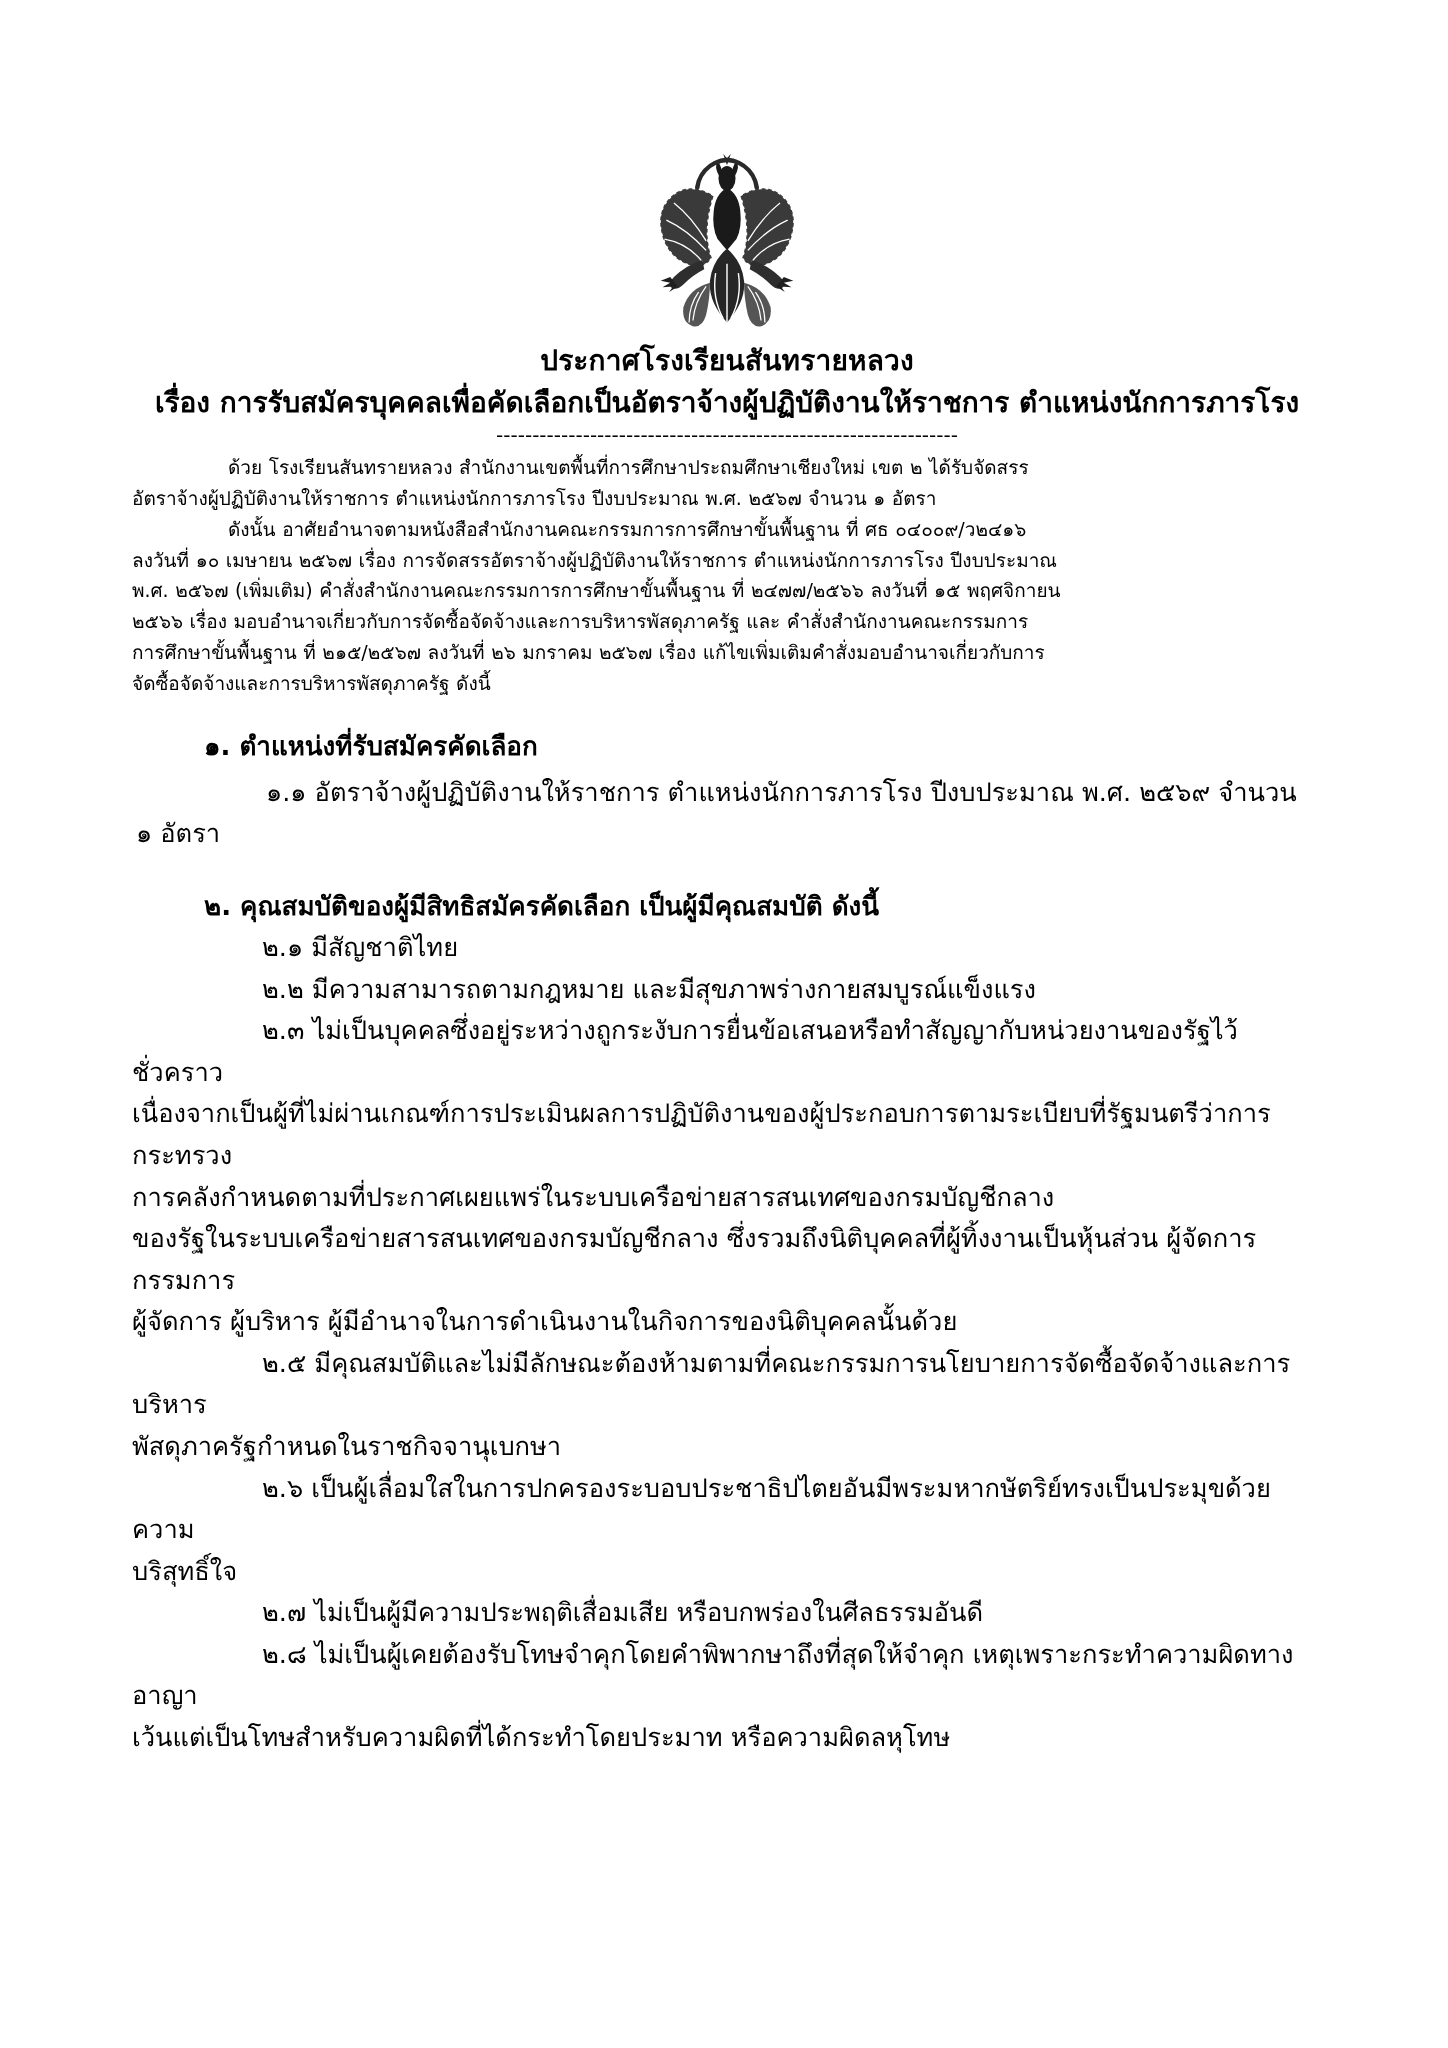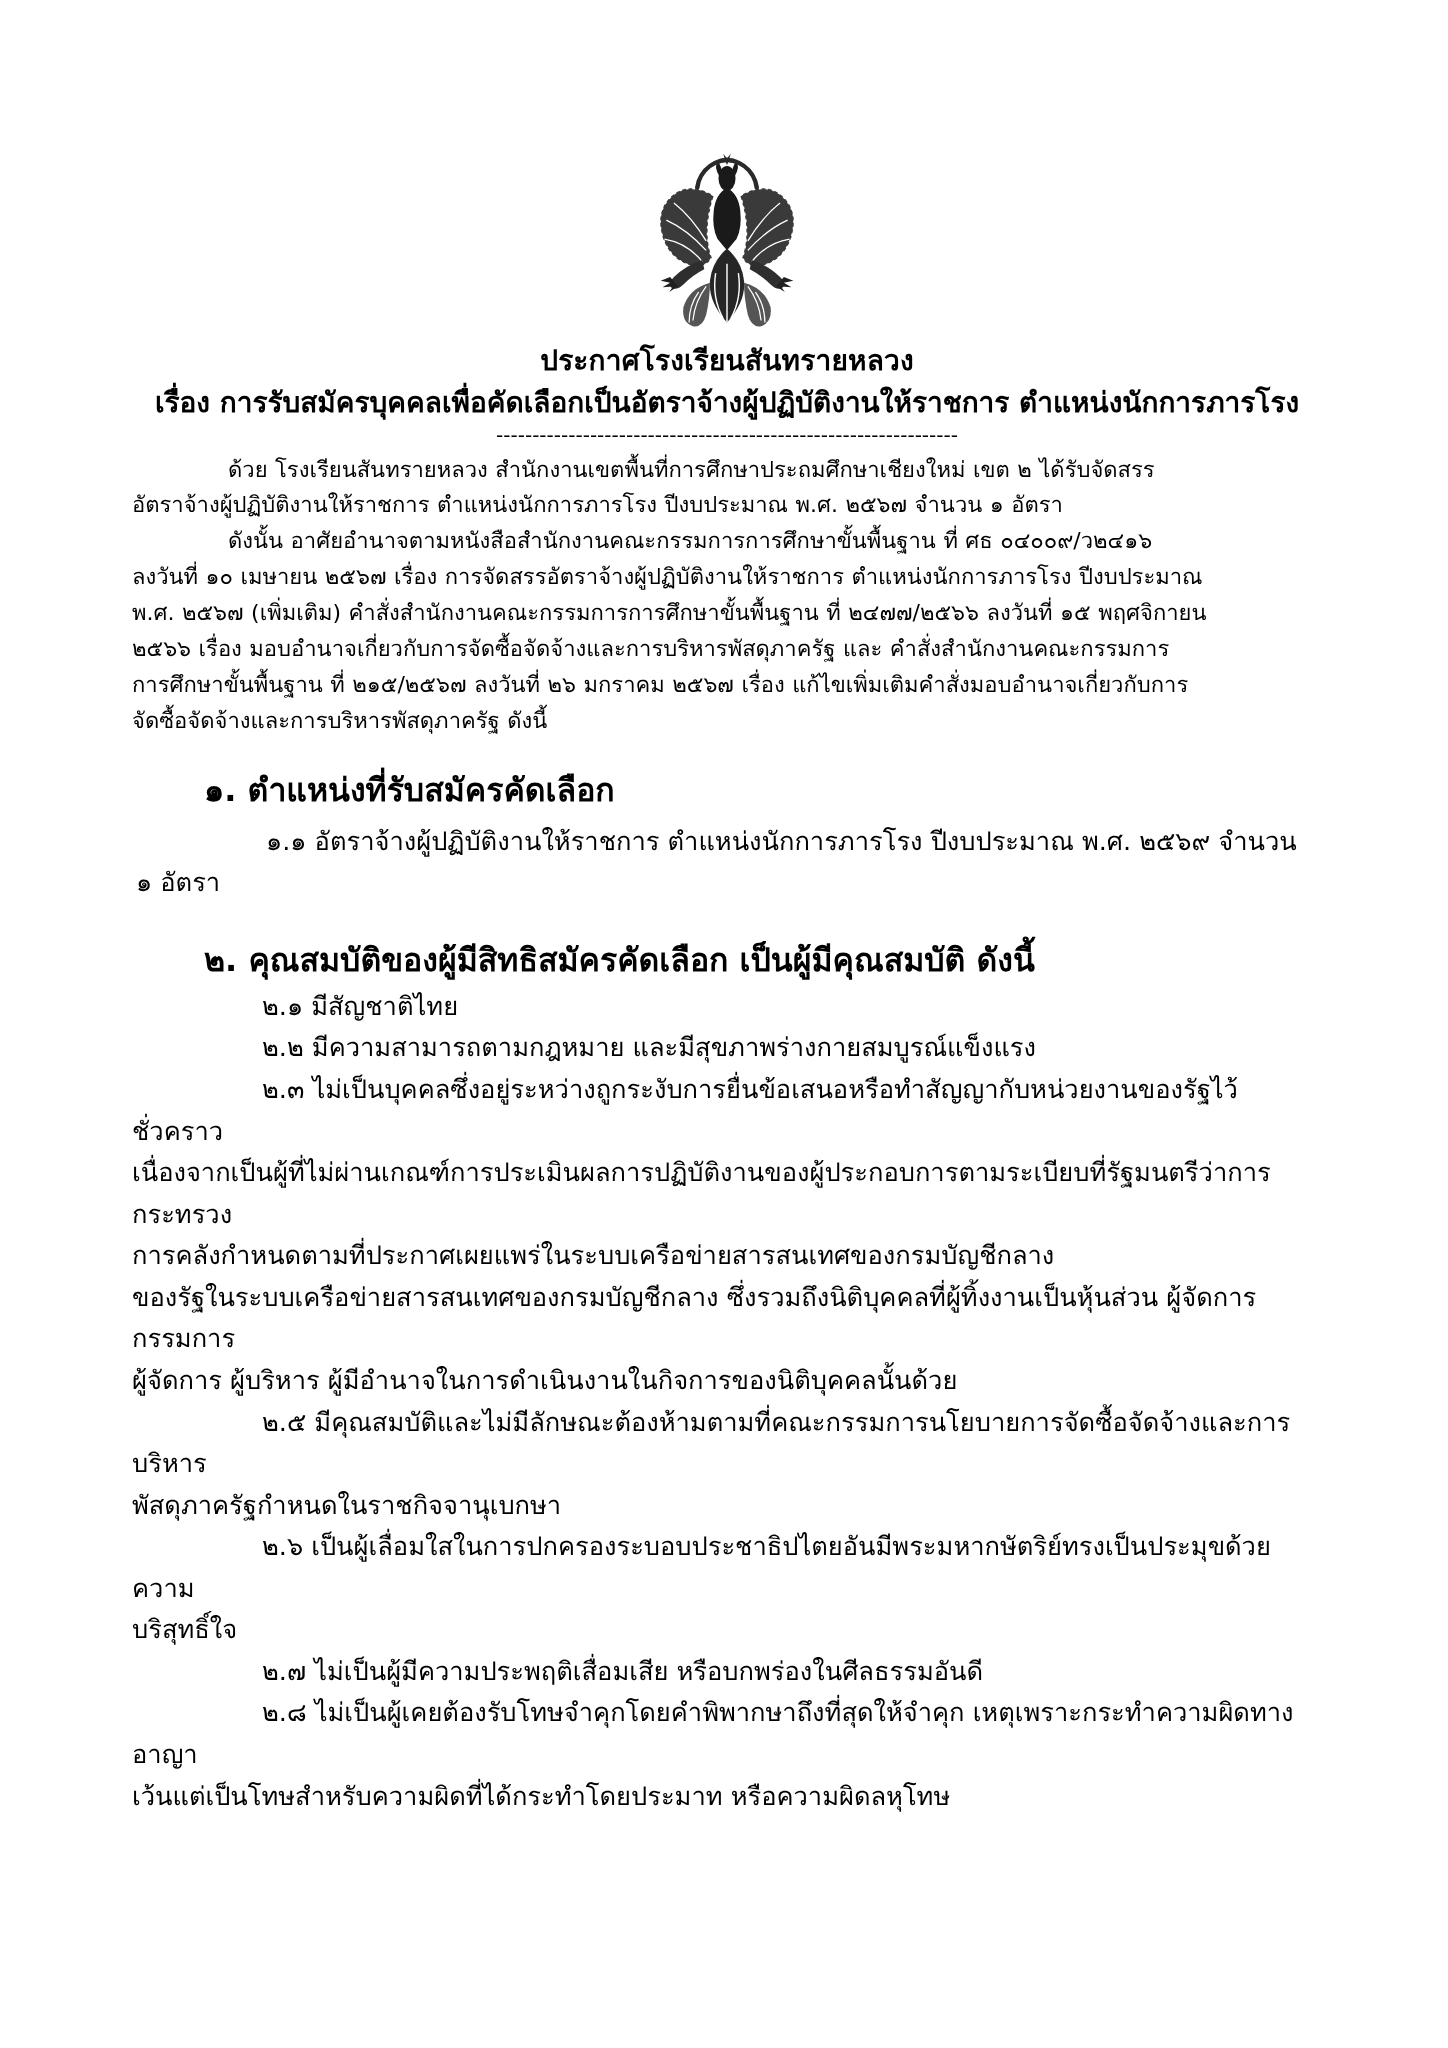--- a/index.html
+++ b/index.html
@@ -67,31 +67,31 @@
     font-size: 20px;
     line-height: 1.1;
     color: #000;
     letter-spacing: 0px;
     overflow: hidden;
     white-space: nowrap;
   }
 
   
   .para {
-    font-size: 22px;
+    font-size: 19px;
     line-height: 1.63;
     text-align: left;
     text-indent: 96px;
     margin: 0;
     word-spacing: 0.5px;
   }
   .para.noindent { text-indent: 0; }
 
   .section-head {
-    font-size: 32px;
+    font-size: 26px;
     font-weight: bold;
     line-height: 1.63;
     margin: 0;
     text-indent: 72px;
   }
   .section-head .normal {
     font-weight: bold;
   }
   .gap-md { height: 26px; }
 

